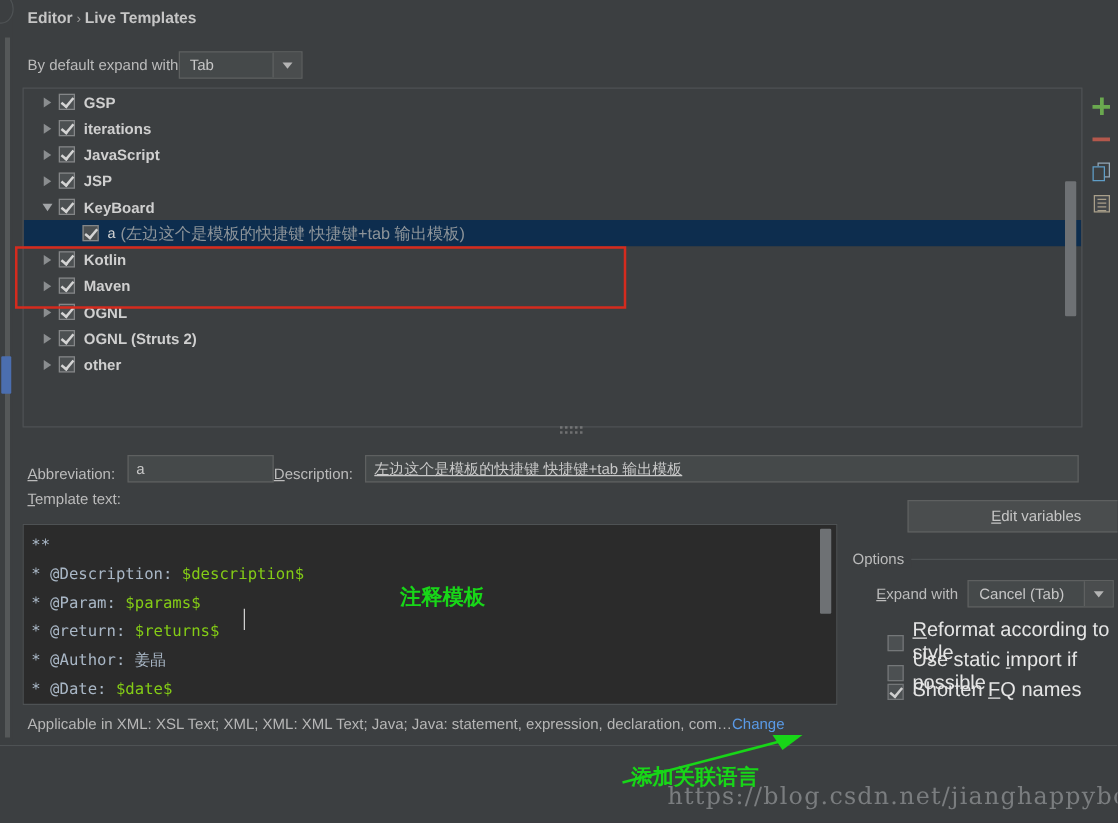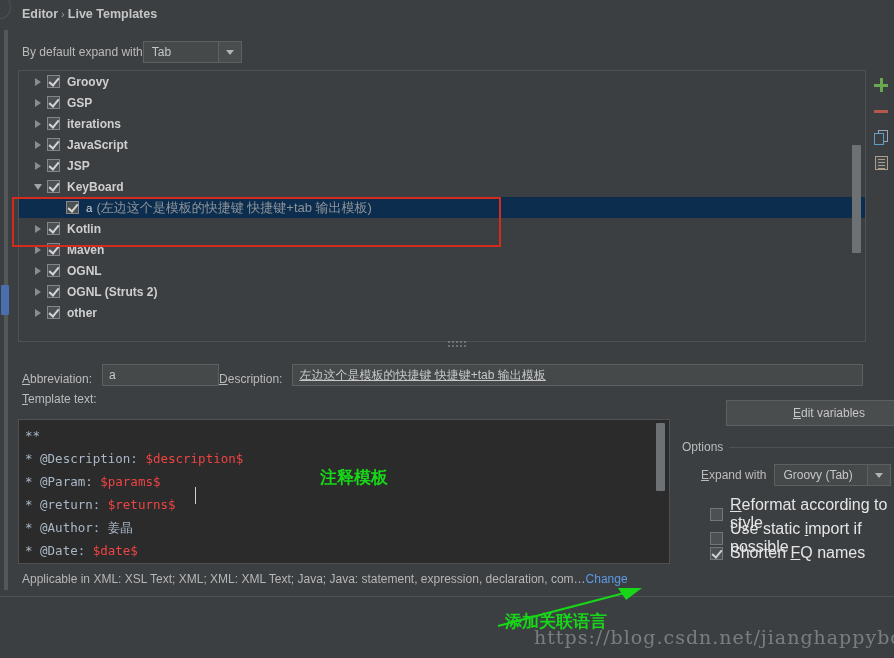--- a/index.html
+++ b/index.html
@@ -213,21 +213,21 @@
     overflow: hidden;
   }
   #tpl-code {
     position: absolute; left: 6px; top: 4px;
     font-family: "DejaVu Sans Mono", "Liberation Mono", monospace;
     font-size: 12.5px;
     line-height: 23px;
     color: #a9b7c6;
     white-space: pre;
   }
-  #tpl-code .var { color: #ef4444; }
+  #tpl-code .var { color: #84cc16; }
   #caret {
     position: absolute; left: 195px; top: 487px; width: 1px; height: 17px;
     background: #cfcfcf;
   }
   #tpl-scroll-thumb {
     position: absolute; left: 656px; top: 423px; width: 9px; height: 68px;
     background: #6e7174; border-radius: 1px;
   }
 
   
@@ -359,27 +359,20 @@
       <span class="val">Tab</span>
       <span class="arrowbox">
           <i></i>
         </span>
     </div>
   </div>
 
   <div id="tree-panel">
     <div id="tree-list">
 
-      <div class="tree-row">
-        <span class="tw">
-            <i class="right"></i>
-          </span>
-        <span class="cb checked"></span>
-        <span class="tree-label">Groovy</span>
-      </div>
 
       <div class="tree-row">
         <span class="tw">
             <i class="right"></i>
           </span>
         <span class="cb checked"></span>
         <span class="tree-label">GSP</span>
       </div>
 
 
@@ -525,21 +518,21 @@
     <span><u>E</u>dit variables</span>
   </div>
 
   <div id="options-group">
     <div id="options-line"></div>
     <div id="options-title">Options</div>
 
     <div id="expand-with-row">
       <span class="lbl"><u>E</u>xpand with</span>
       <div class="combo" id="expand-with-combo">
-        <span class="val">Groovy (Tab)</span>
+        <span class="val">Cancel (Tab)</span>
         <span class="arrowbox">
             <i></i>
           </span>
       </div>
     </div>
 
     <div class="opt-row" style="top:56px">
       <span class="cb2"></span>
       <span class="txt"><u>R</u>eformat according to style</span>
     </div>

